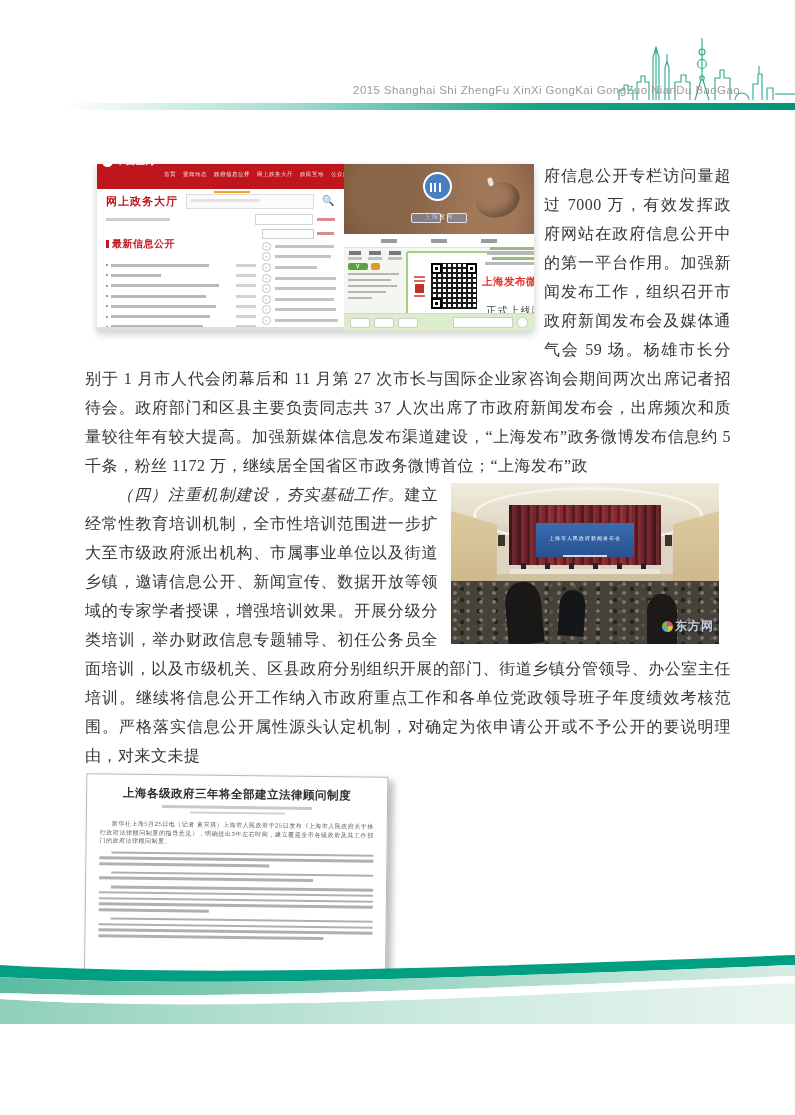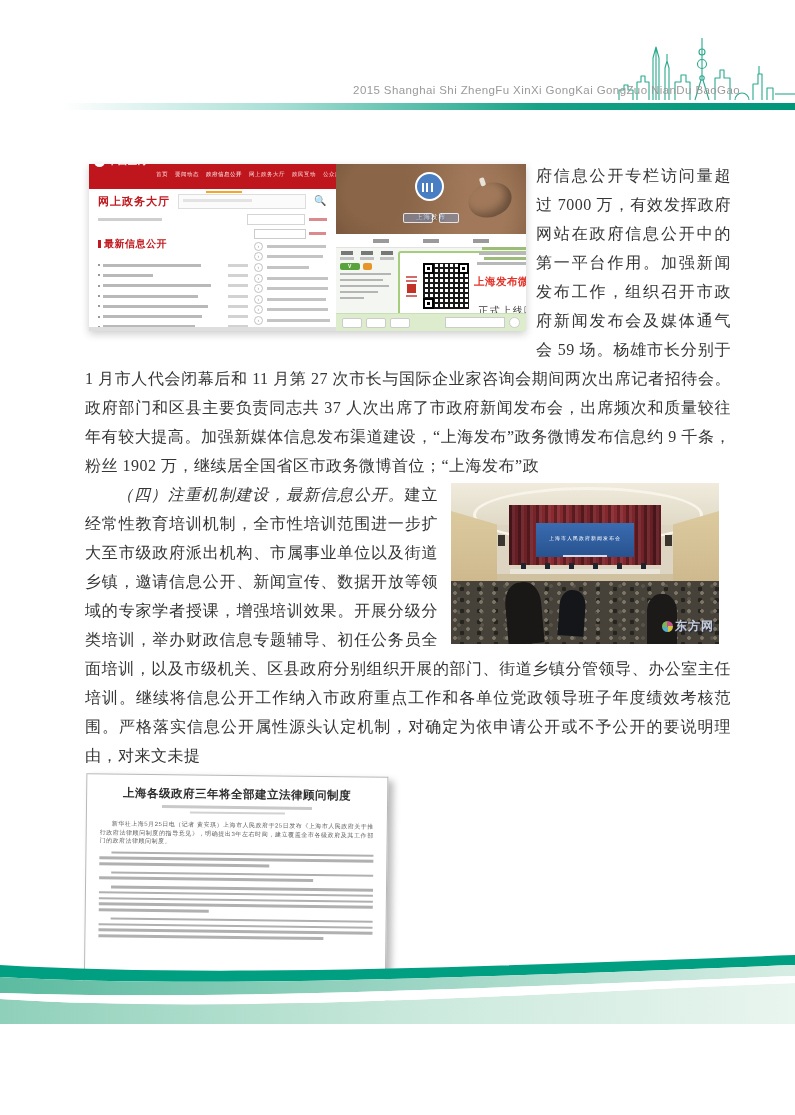--- a/index.html
+++ b/index.html
@@ -13,21 +13,21 @@
            background:linear-gradient(90deg,rgba(0,160,131,0) 0%,rgba(0,160,131,.35) 30%,#16a286 65%,#009579 100%);}
   
   .flow{position:absolute;left:85px;top:161px;width:646px;font-size:16px;line-height:29px;
         letter-spacing:.5px;color:#363636;text-align:justify;}
   .flow p{margin:0;}
   .indent{text-indent:2em;}
   .kai{font-style:italic;}
   .float-l{float:left;}
   .float-r{float:right;text-decoration:underline;}
   
-  .shot1{width:437px;height:167px;margin:3px 10px 10px 4px;position:relative;background:#fff;
+  .shot1{width:437px;height:167px;margin:3px 10px 10px 12px;position:relative;background:#fff;
          box-shadow:0 3px 8px rgba(0,0,0,.20);font-family:"Liberation Sans","DejaVu Sans",sans-serif;}
   .site1{position:absolute;left:0;top:0;width:247px;height:167px;background:#fff;overflow:hidden;}
   .s1-head{height:25px;background:#bf161d;display:flex;align-items:center;padding:0 5px;gap:6px;}
   .s1-logoblock{display:flex;flex-direction:column;}
   .s1-logorow{display:flex;align-items:center;gap:3px;}
   .s1-logoicon{width:11px;height:11px;border-radius:50%;background:#fff;position:relative;flex:0 0 auto;}
   .s1-logoicon::after{content:"";position:absolute;left:2.5px;top:3px;border-left:3px solid transparent;
         border-right:3px solid transparent;border-bottom:5px solid #2f8f4e;}
   .s1-logotext{color:#fff;font-weight:bold;font-size:9px;letter-spacing:1px;white-space:nowrap;}
   .s1-logosub{color:rgba(255,255,255,.75);font-size:4px;margin-top:1px;letter-spacing:1px;}
@@ -395,21 +395,21 @@
         <div class="wb-foot">
           <span class="chip"></span>
             <span class="chip"></span>
             <span class="chip"></span>
           <span class="inp"></span>
           <span class="go"></span>
         </div>
       </div>
     </div>
 
-    <p><span>府信息公开专栏访问量超过 7000 万，有效发挥政府网站在政府信息公开中的第一平台作用。加强新闻发布工作，组织召开市政府新闻发布会及媒体通气会 59 场。杨雄市长分别于 1 月市人代会闭幕后和 11 月第 27 次市长与国际企业家咨询会期间两次出席记者招待会。政府部门和区县主要负责同志共 37 人次出席了市政府新闻发布会，出席频次和质量较往年有较大提高。加强新媒体信息发布渠道建设，“上海发布”政务微博发布信息约 9 千条，粉丝 1902 万，继续居全国省区市政务微博首位；“上海发布”政</span></p>
+    <p><span>府信息公开专栏访问量超过 7000 万，有效发挥政府网站在政府信息公开中的第一平台作用。加强新闻发布工作，组织召开市政府新闻发布会及媒体通气会 59 场。杨雄市长分别于 1 月市人代会闭幕后和 11 月第 27 次市长与国际企业家咨询会期间两次出席记者招待会。政府部门和区县主要负责同志共 37 人次出席了市政府新闻发布会，出席频次和质量较往年有较大提高。加强新媒体信息发布渠道建设，“上海发布”政务微博发布信息约 5 千条，粉丝 1172 万，继续居全国省区市政务微博首位；“上海发布”政</span></p>
 
     <div class="photo float-r">
       <div class="ph-ceiling"></div>
       <div class="ph-ring"></div>
       <div class="ph-wall l"></div>
         <div class="ph-wall r"></div>
       <div class="ph-spk" style="left:47px;"></div>
         <div class="ph-spk" style="right:47px;"></div>
       <div class="ph-curtain"></div>
       <div class="ph-screen">
@@ -424,21 +424,21 @@
         <div class="ph-tri2"></div>
       <div class="ph-cam1"></div>
       <div class="ph-cam2"></div>
       <div class="ph-cam3"></div>
       <div class="ph-wm">
         <span class="pin"></span>
         <span class="txt">东方网</span>
       </div>
     </div>
 
-    <p class="indent"><span class="kai">（四）注重机制建设，最新信息公开。</span><span>建立经常性教育培训机制，全市性培训范围进一步扩大至市级政府派出机构、市属事业单位以及街道乡镇，邀请信息公开、新闻宣传、数据开放等领域的专家学者授课，增强培训效果。开展分级分类培训，举办财政信息专题辅导、初任公务员全面培训，以及市级机关、区县政府分别组织开展的部门、街道乡镇分管领导、办公室主任培训。继续将信息公开工作纳入市政府重点工作和各单位党政领导班子年度绩效考核范围。严格落实信息公开属性源头认定机制，对确定为依申请公开或不予公开的要说明理由，对来文未提</span></p>
+    <p class="indent"><span class="kai">（四）注重机制建设，夯实基础工作。</span><span>建立经常性教育培训机制，全市性培训范围进一步扩大至市级政府派出机构、市属事业单位以及街道乡镇，邀请信息公开、新闻宣传、数据开放等领域的专家学者授课，增强培训效果。开展分级分类培训，举办财政信息专题辅导、初任公务员全面培训，以及市级机关、区县政府分别组织开展的部门、街道乡镇分管领导、办公室主任培训。继续将信息公开工作纳入市政府重点工作和各单位党政领导班子年度绩效考核范围。严格落实信息公开属性源头认定机制，对确定为依申请公开或不予公开的要说明理由，对来文未提</span></p>
 
     <div class="article float-l">
       <div class="art-title">上海各级政府三年将全部建立法律顾问制度</div>
       <div class="art-meta">
           <i></i>
           <i></i>
         </div>
       <div class="art-para">新华社上海5月25日电（记者 黄安琪）上海市人民政府于25日发布《上海市人民政府关于推行政府法律顾问制度的指导意见》，明确提出3年左右时间，建立覆盖全市各级政府及其工作部门的政府法律顾问制度。</div>
       <div class="art-group bars">
           <div class="bar" style="width: 100%;"></div>

